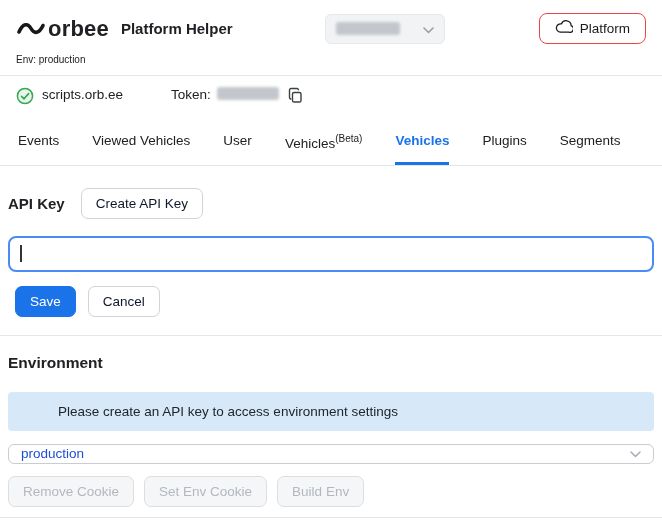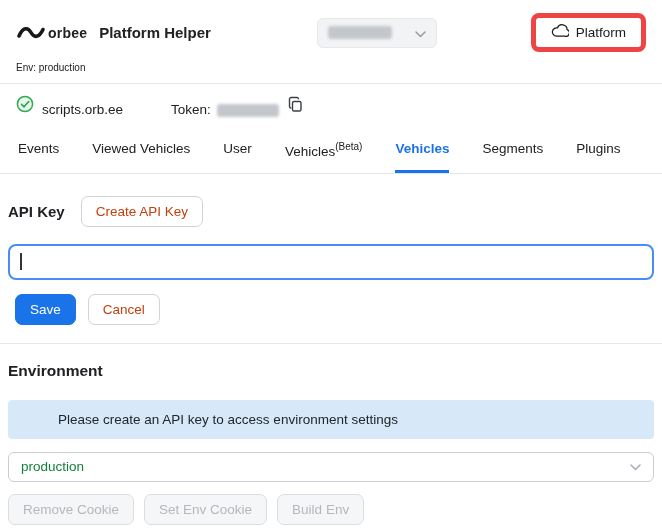--- a/index.html
+++ b/index.html
@@ -13,21 +13,21 @@
   }
   .app { width: 662px; height: 532px; background: #fff; }
 
   
   .topbar {
     display: flex; align-items: center;
     padding: 13px 16px 0 16px;
   }
   .logo-group { display: flex; align-items: center; }
   .logo-mark { display: inline-flex; margin-right: 2px; }
-  .logo-text { font-size: 14px; font-weight: bold; letter-spacing: .2px; }
+  .logo-text { font-size: 22px; font-weight: bold; letter-spacing: .2px; }
   .app-title { font-size: 15px; font-weight: bold; margin-left: 12px; }
 
   .header-dropdown {
     margin-left: auto;
     width: 120px; height: 30px;
     background: #f1f3f4;
     border: 1px solid #e6e8ea;
     border-radius: 6px;
     display: flex; align-items: center;
     padding: 0 10px;
@@ -37,35 +37,35 @@
     background: #c3c7cc; border-radius: 3px; filter: blur(1.6px);
   }
   .redact.dd { width: 64px; height: 13px; }
   .redact.token { width: 62px; height: 13px; margin-left: 6px; }
   .header-dropdown .chev { margin-left: auto; }
 
   .platform-btn {
     margin-left: 94px;
     display: flex; align-items: center; gap: 7px;
     background: #fff;
-    border: 5px solid #ef4444;
+    border: 1px solid #ef4444;
     border-radius: 8px;
     padding: 6px 15px;
     font-size: 13.5px;
     color: #1b1b1b;
     cursor: pointer;
   }
 
   .env-line { padding: 10px 16px 0 16px; font-size: 10px; }
 
   .divider { border-top: 1px solid #e4e6e8; margin-top: 10px; }
 
   
   .status-bar {
-    display: flex; align-items: flex-end;
+    display: flex; align-items: flex-start;
     padding: 11px 16px;
   }
   .status-domain { font-size: 13.5px; margin-left: 8px; }
   .token-label { font-size: 13.5px; margin-left: 48px; }
   .copy-btn { margin-left: 8px; display: inline-flex; cursor: pointer; background: none; border: none; padding: 0; }
 
   
   .tabs {
     display: flex; gap: 33px;
     padding: 0 18px;
@@ -85,21 +85,21 @@
   
   .section { padding: 0 8px; }
   .apikey-row { display: flex; align-items: center; gap: 16px; margin-top: 22px; }
   .section-label { font-size: 15px; font-weight: bold; }
   .btn {
     font-family: inherit;
     font-size: 13.5px;
     border-radius: 7px;
     border: 1px solid #d0d3d8;
     background: #fff;
-    color: #c2410c;
+    color: #0f172a;
     padding: 7px 14px;
     cursor: pointer;
   }
   .btn.primary {
     background: var(--accent);
     border-color: var(--accent);
     color: #fff;
     margin-left: 7px;
   }
   .btn.disabled {
@@ -128,26 +128,26 @@
     margin-top: 20px;
     background: var(--alert-bg);
     border-radius: 4px;
     padding: 12px 12px 12px 50px;
     font-size: 13.5px;
     color: #20262c;
   }
 
   .select {
     margin-top: 13px;
-    height: 30px;
+    height: 20px;
     border: 1px solid #c9cdd3;
     border-radius: 6px;
     display: flex; align-items: center;
     padding: 0 12px;
-    color: #15803d;
+    color: #1d4ed8;
     font-size: 13.5px;
     background: #fff;
   }
   .select .chev { margin-left: auto; }
 
   .env-buttons { display: flex; gap: 10px; margin-top: 12px; }
 
   .bottom-divider { margin-top: 10px; border-top: 1px solid #e4e6e8; }
 </style>
 </head>
@@ -208,22 +208,22 @@
       </span>
     </button>
   </div>
 
   <div class="tabs">
     <div class="tab"><span>Events</span></div>
     <div class="tab"><span>Viewed Vehicles</span></div>
     <div class="tab"><span>User</span></div>
     <div class="tab"><span>Vehicles</span><sup>(Beta)</sup></div>
     <div class="tab active"><span>Vehicles</span></div>
+    <div class="tab"><span>Plugins</span></div>
     <div class="tab"><span>Segments</span></div>
-    <div class="tab"><span>Plugins</span></div>
   </div>
 
   <div class="section">
     <div class="apikey-row">
       <span class="section-label">API Key</span>
       <button class="btn">Create API Key</button>
     </div>
 
     <div class="text-input">
       <span></span>

